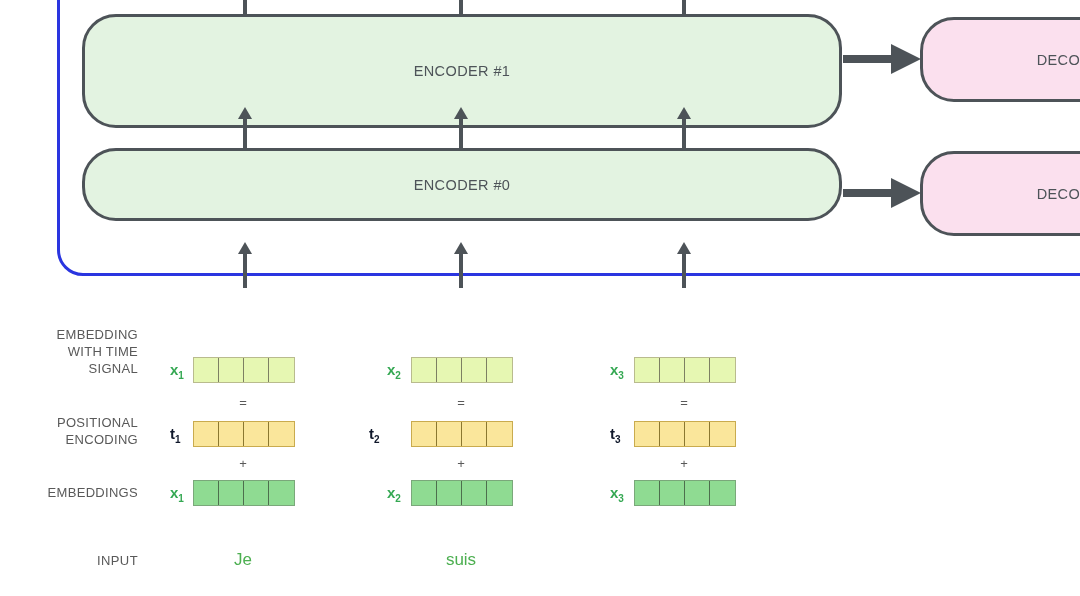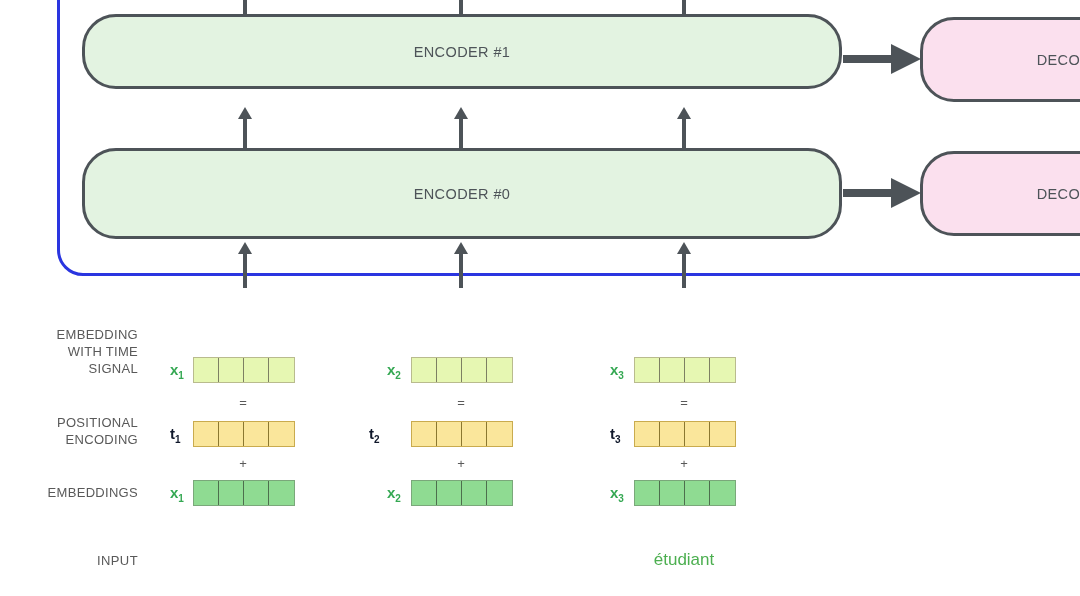--- a/index.html
+++ b/index.html
@@ -50,22 +50,22 @@
   .encoder {
     background: #e3f3e1;
     left: 82px;
     width: 760px;
   }
   .decoder {
     background: #fbe0ee;
     left: 920px;
     width: 330px;
   }
-  .row-top    { top: 14px;  height: 75px; }
-  .row-bottom { top: 148px; height: 91px; }
+  .row-top    { top: 14px;  height: 114px; }
+  .row-bottom { top: 148px; height: 73px; }
   .decoder.row-top    { top: 17px;  height: 85px; }
   .decoder.row-bottom { top: 151px; height: 85px; }
 
   
   .h-arrow {
     position: absolute;
     left: 843px;
     width: 78px;
     height: 30px;
   }
@@ -281,20 +281,21 @@
   <div class="op" style="left:193px; top:456px;">+</div>
   <div class="vec-tag tag-green" style="left:170px; top:484px;">
     <span>x</span><sub>1</sub>
   </div>
   <div class="vec green" style="left:193px; top:480px;">
     <div class="cell"></div>
     <div class="cell"></div>
     <div class="cell"></div>
     <div class="cell"></div>
   </div>
+  <div class="word" style="left:173px; top:550px;">Je</div>
 
   <div class="vec-tag tag-green" style="left:387px; top:361px;">
     <span>x</span><sub>2</sub>
   </div>
   <div class="vec lime" style="left:411px; top:357px;">
     <div class="cell"></div>
     <div class="cell"></div>
     <div class="cell"></div>
     <div class="cell"></div>
   </div>
@@ -311,20 +312,21 @@
   <div class="op" style="left:411px; top:456px;">+</div>
   <div class="vec-tag tag-green" style="left:387px; top:484px;">
     <span>x</span><sub>2</sub>
   </div>
   <div class="vec green" style="left:411px; top:480px;">
     <div class="cell"></div>
     <div class="cell"></div>
     <div class="cell"></div>
     <div class="cell"></div>
   </div>
+  <div class="word" style="left:391px; top:550px;">suis</div>
 
   <div class="vec-tag tag-green" style="left:610px; top:361px;">
     <span>x</span><sub>3</sub>
   </div>
   <div class="vec lime" style="left:634px; top:357px;">
     <div class="cell"></div>
     <div class="cell"></div>
     <div class="cell"></div>
     <div class="cell"></div>
   </div>
@@ -341,15 +343,14 @@
   <div class="op" style="left:634px; top:456px;">+</div>
   <div class="vec-tag tag-green" style="left:610px; top:484px;">
     <span>x</span><sub>3</sub>
   </div>
   <div class="vec green" style="left:634px; top:480px;">
     <div class="cell"></div>
     <div class="cell"></div>
     <div class="cell"></div>
     <div class="cell"></div>
   </div>
-  <div class="word" style="left:614px; top:550px;">étudiant</div>
 
 </div>
 
 </body></html>

